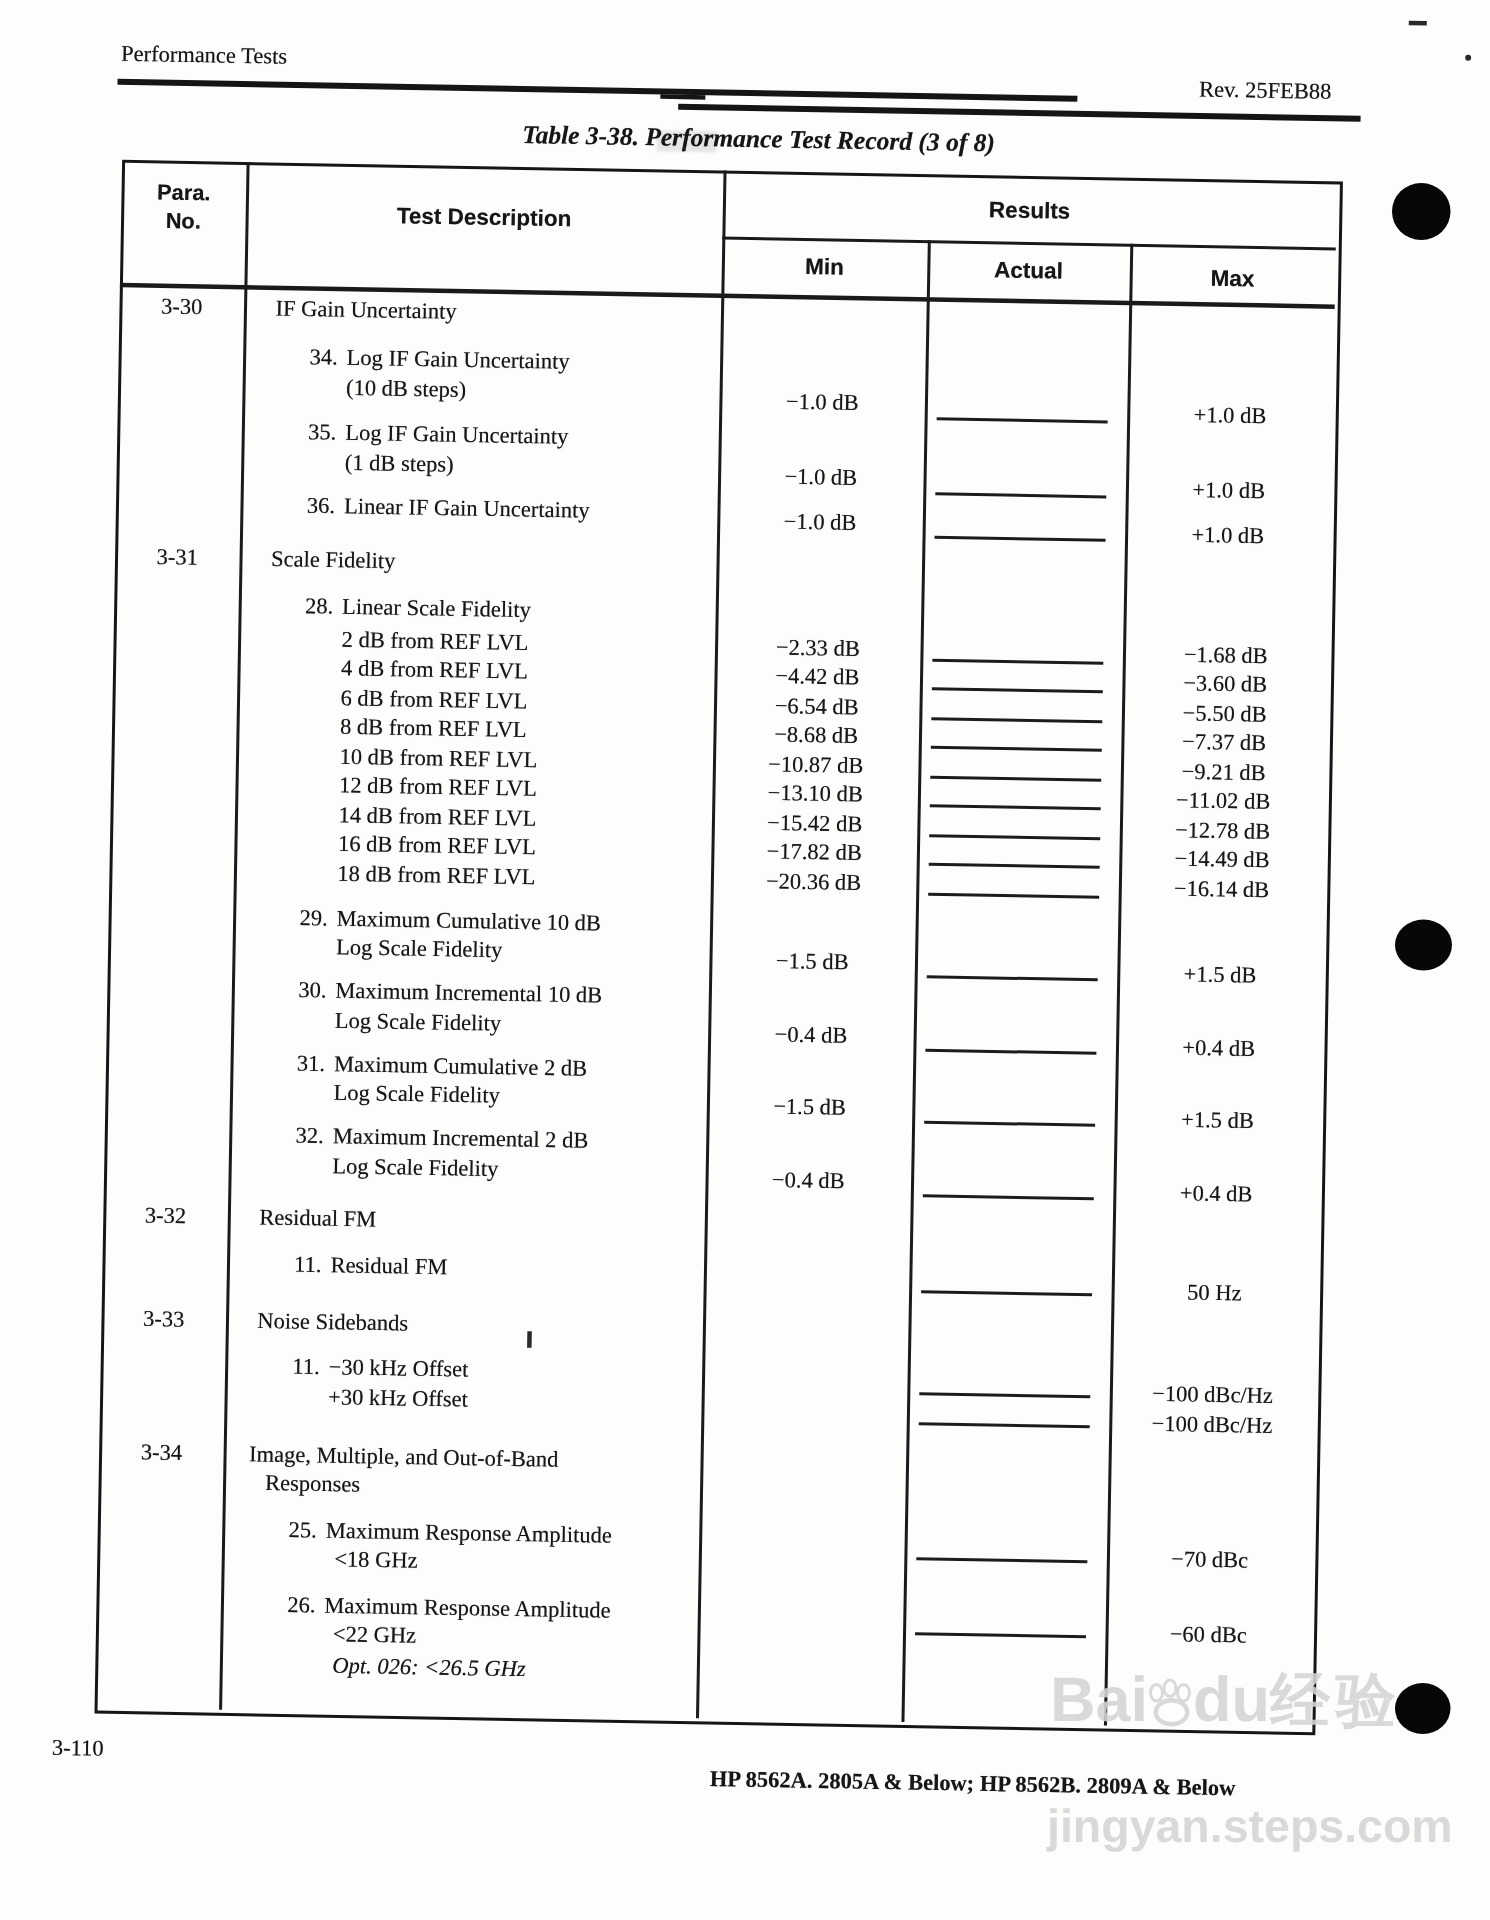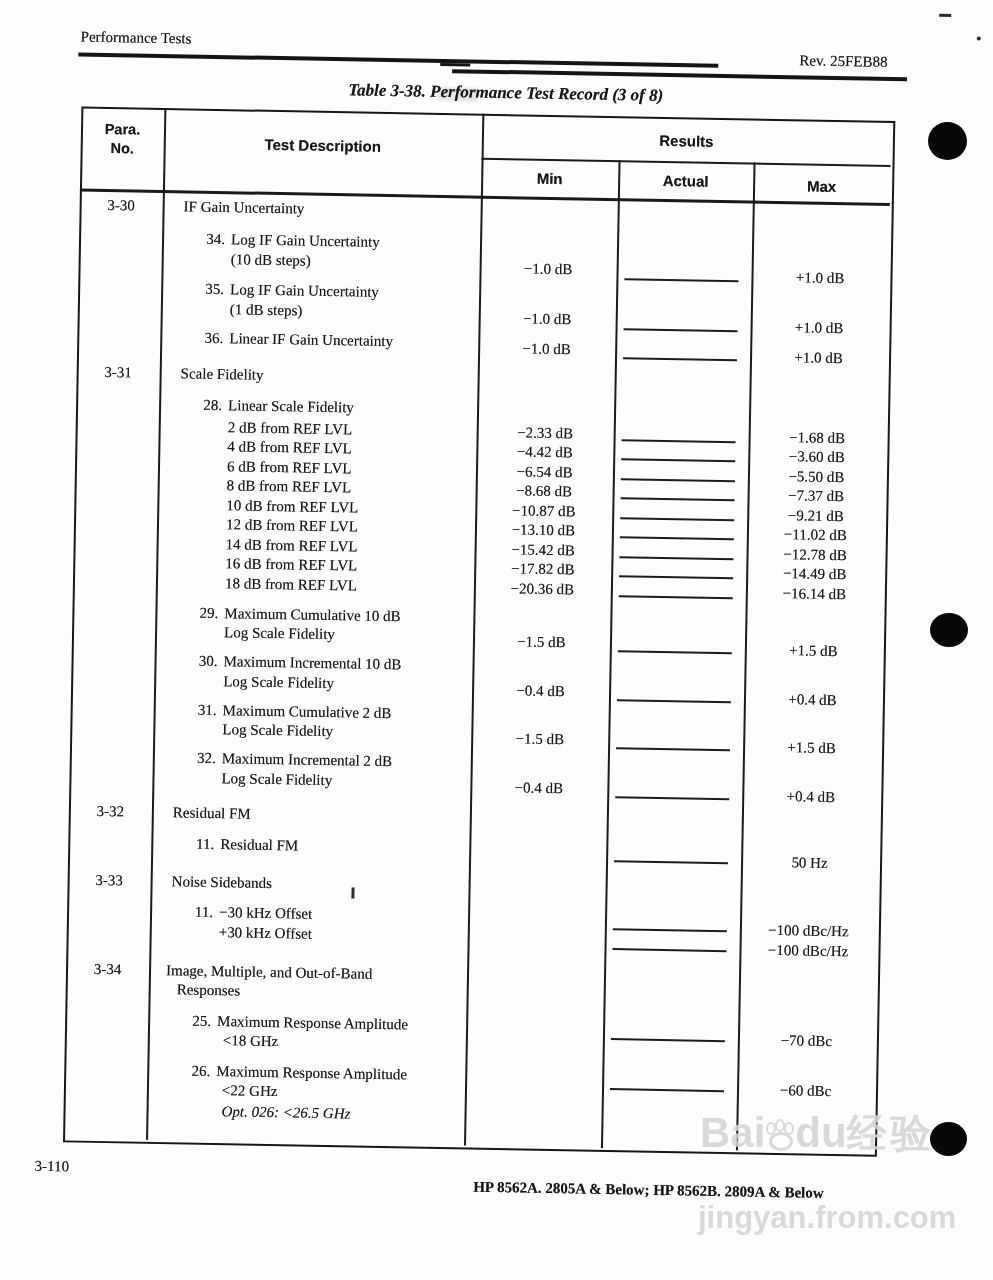--- a/index.html
+++ b/index.html
@@ -213,13 +213,13 @@
   <div class="speck" style="left:966px;top:28px;width:4px;height:4px;border-radius:50%;"></div>
 </div>
 
 <div class="dot" style="left:928px;top:122px;width:39px;height:38px;"></div>
 <div class="dot" style="left:930px;top:613px;width:38px;height:34px;"></div>
 <div class="dot" style="left:930px;top:1122px;width:37px;height:34px;"></div>
 
 <div class="wm" style="left:700px;top:1106px;font-size:42px;">
   <span>Bai</span><span class="paw"><span class="pad"></span><span class="toe" style="left:1px;top:3px;"></span><span class="toe" style="left:10px;top:0px;"></span><span class="toe" style="left:19px;top:3px;"></span></span><span>du</span><span style="font-size:40px;letter-spacing:4px;">经验</span>
 </div>
-<div class="wm" style="left:698px;top:1200px;font-size:31px;">jingyan.from.com</div>
+<div class="wm" style="left:698px;top:1200px;font-size:31px;">jingyan.steps.com</div>
 
 </body></html>

